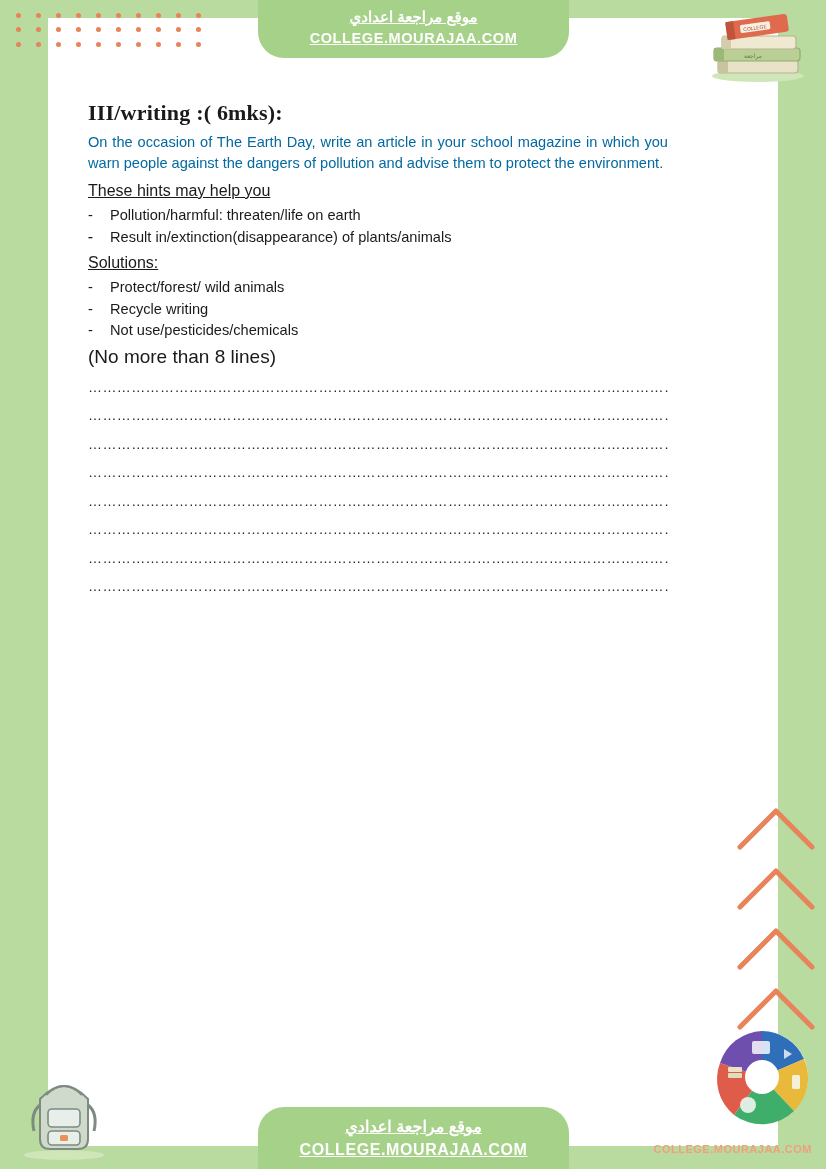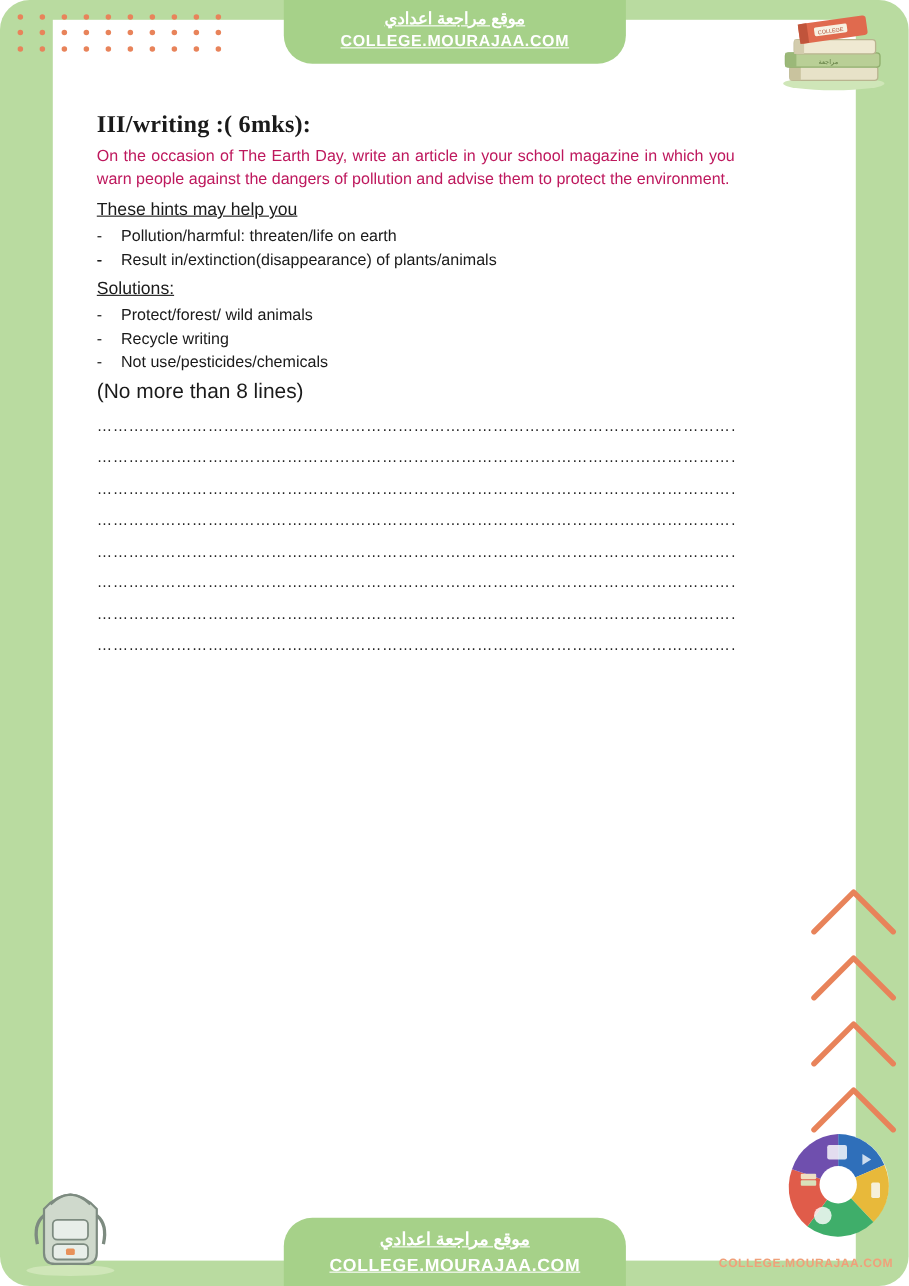--- a/index.html
+++ b/index.html
@@ -13,21 +13,20 @@
     font-family: "Liberation Sans", sans-serif;
     overflow: hidden;
     position: relative;
   }
 
   
   .page {
     position: absolute;
     inset: 0;
     background: #b9dba0;
-    border-radius: 27px;
   }
   .paper {
     position: absolute;
     left: 48px;
     top: 18px;
     width: 730px;
     height: 1128px;
     background: #ffffff;
   }
 
@@ -107,21 +106,21 @@
     font-family: "Liberation Serif", serif;
     font-size: 22px;
     font-weight: bold;
     letter-spacing: .2px;
   }
   .para {
     font-size: 14.6px;
     line-height: 21px;
     text-align: justify;
     margin: 0 0 6px 0;
-    color: #be185d;
+    color: #0369a1;
   }
   .u-head {
     font-size: 16px;
     line-height: 21px;
     text-decoration: underline;
     margin: 0 0 4px 0;
   }
   ul.hints {
     list-style: none;
     margin: 0 0 4px 0;

